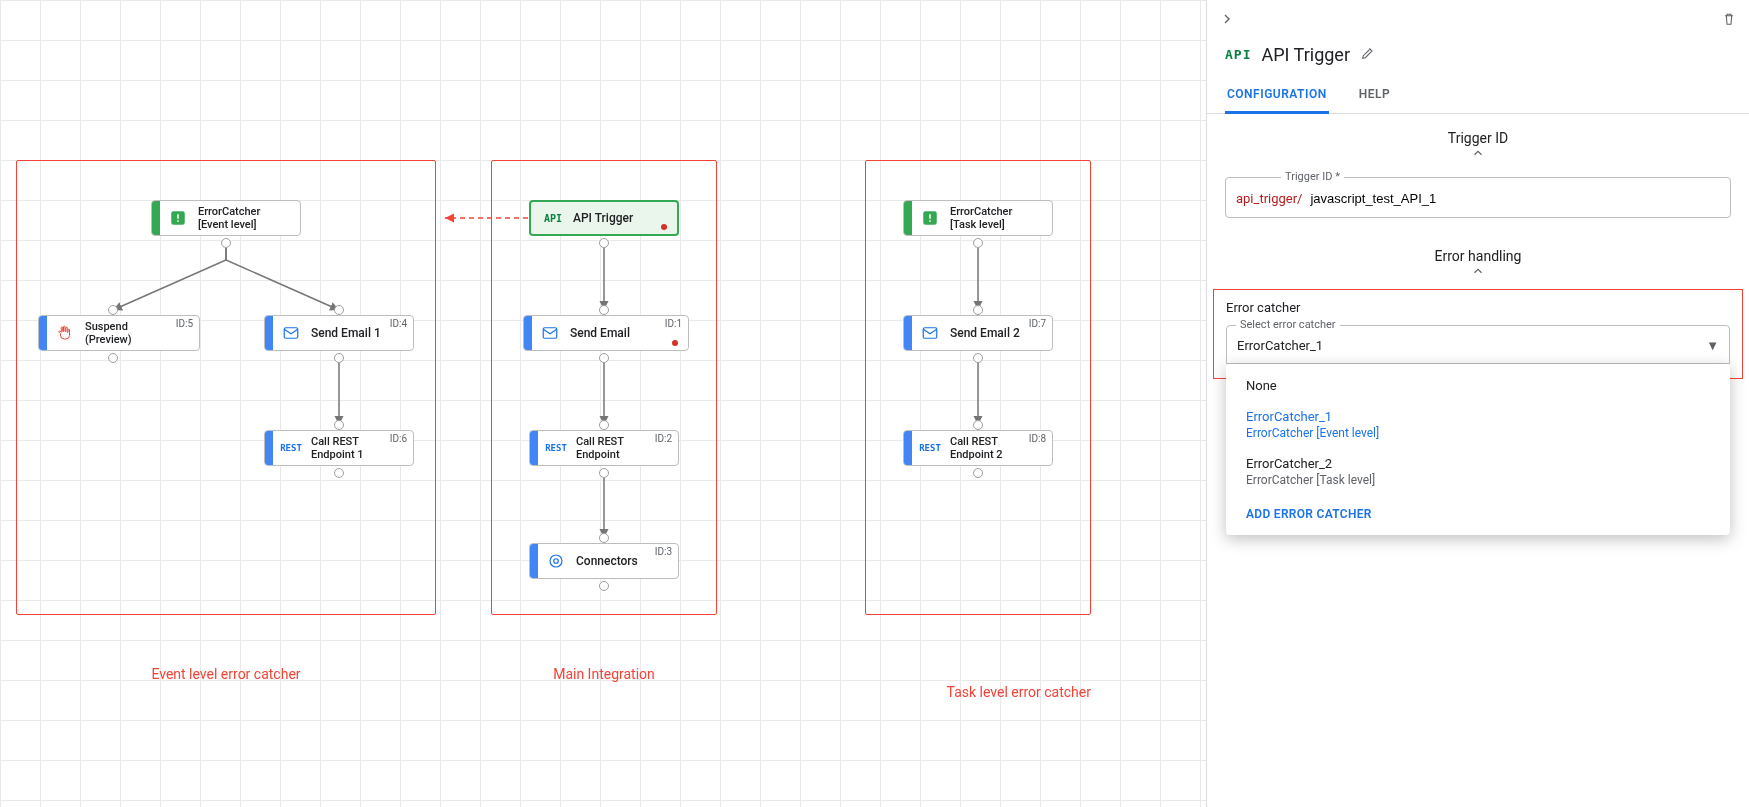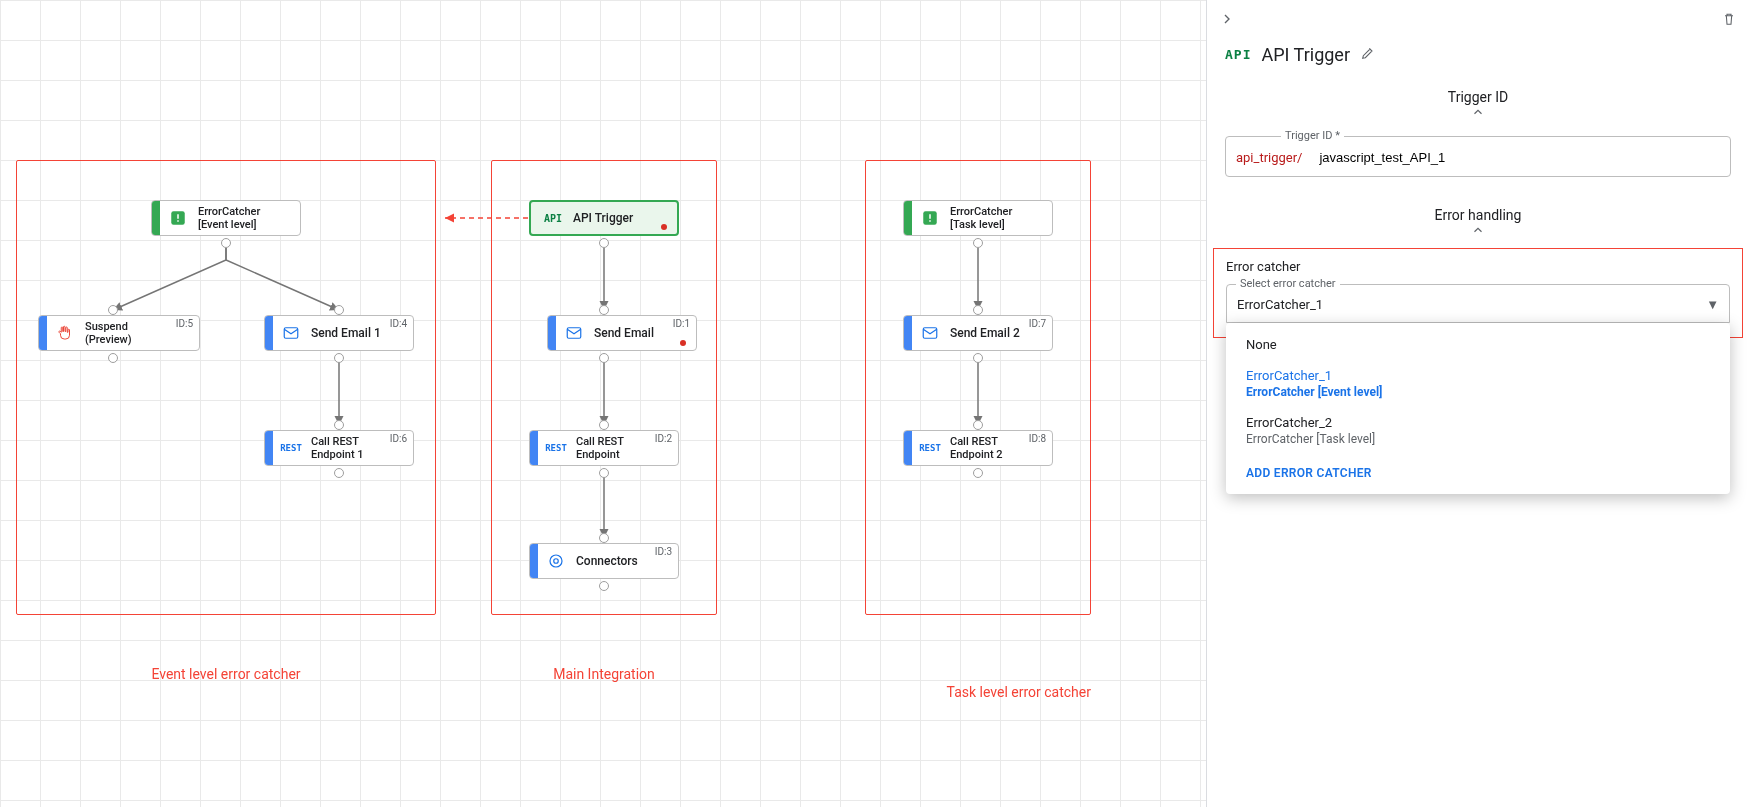--- a/index.html
+++ b/index.html
@@ -54,38 +54,38 @@
   .pencil { color:#5f6368; cursor:pointer; }
 
   .tabs { display:flex; border-bottom:1px solid #dadce0; padding-left:18px; gap:28px; margin-top:4px; }
   .tab { font-size:12px; font-weight:600; letter-spacing:0.5px; padding:10px 2px; color:#5f6368; cursor:pointer; }
   .tab.active { color:#1a73e8; border-bottom:3px solid #1a73e8; margin-bottom:-1px; }
 
   .section-head { display:flex; justify-content:space-between; align-items:center; padding:16px 18px 8px; font-size:14px; color:#202124;flex-direction:column; }
   .chev-ctrl { color:#5f6368; cursor:pointer; }
 
   .field-wrap { margin: 6px 18px 14px; position:relative; }
-  .outlined { border:1px solid #bdbdbd; border-radius:4px; padding: 12px 10px 10px; display:flex; align-items:center; gap:15px; font-size:13px; }
+  .outlined { border:1px solid #bdbdbd; border-radius:4px; padding: 12px 10px 10px; display:flex; align-items:center; gap:6px; font-size:13px; }
   .outlined .legend { position:absolute; top:-7px; left:56px; background:#fff; padding:0 4px; font-size:11px; color:#5f6368; }
   .outlined .prefix { color:#b91c1c; }
   .outlined input { border:none; outline:none; font-size:13px; flex:1; }
 
   .red-section { margin: 0 6px 0 6px; border:1.5px solid #f44336; padding: 10px 12px 14px; position:relative; }
   .red-section .heading { font-size:13px; margin-bottom:10px; }
 
   .select { position:relative; }
   .select .box { border:1px solid #bdbdbd; border-radius:4px 4px 0 0; padding:12px 10px 10px; font-size:13px; display:flex; justify-content:space-between; align-items:center; background:#fff; }
   .select .legend { position:absolute; top:-7px; left:10px; background:#fff; padding:0 4px; font-size:11px; color:#5f6368; }
   .select .caret { color:#5f6368; }
 
   .dropdown { position:absolute; left:0; right:0; top:100%; background:#fff; border-radius:4px; box-shadow:0 4px 16px rgba(0,0,0,0.25); padding:6px 4px; z-index:5; }
   .dropdown .item { padding:8px 16px; font-size:13px; cursor:pointer; }
   .dropdown .item .sub { font-size:12px; color:#5f6368; margin-top:2px; }
   .dropdown .item.selected { color:#1a73e8; }
-  .dropdown .item.selected .sub { color:#1a73e8;font-weight:bold; }
+  .dropdown .item.selected .sub { color:#1a73e8; }
   .dropdown .item.add { color:#1a73e8; font-weight:600; font-size:12px; letter-spacing:0.3px; padding-top:12px; }
 
   .icon-svg { width:18px; height:18px; }
 </style>
 </head>
 <body>
 
 <div class="canvas">
 
   <div class="redbox" style="left:16px; top:160px; width:420px; height:455px;"></div>
@@ -183,21 +183,21 @@
 
   <div class="node api" style="left:529px; top:200px; width:150px;">
     <div class="iconbox" style="margin-left:10px;">
       <span style="font-family:monospace;font-size:10px;font-weight:700;color:#0b8043;">API</span>
     </div>
     <div class="label">API Trigger</div>
     <div class="dot"></div>
   </div>
   <div class="port" style="left:599px; top:238px;"></div>
 
-  <div class="node blue" style="left:547px; top:315px; width:150px;">
+  <div class="node blue" style="left:523px; top:315px; width:166px;">
     <div class="bar"></div>
     <div class="iconbox">
       <svg class="icon-svg" viewBox="0 0 24 24">
           <rect x="3" y="5" width="18" height="14" rx="2" fill="none" stroke="#1a73e8" stroke-width="1.6"></rect>
           <path d="M3 7l9 6 9-6" fill="none" stroke="#1a73e8" stroke-width="1.6"></path>
         </svg>
     </div>
     <div class="label">Send Email</div>
     <div class="idtag">ID:1</div>
     <div class="dot"></div>
@@ -296,20 +296,24 @@
   <div class="panel-title">
     <span class="api-badge">API</span>
     <span style="font-size:18px;">API Trigger</span>
     <span class="pencil">
       <svg width="16" height="16" viewBox="0 0 24 24">
           <path d="M4 20l4-1 10-10-3-3L5 16l-1 4zM14 5l3 3" fill="none" stroke="#5f6368" stroke-width="1.6"></path>
         </svg>
     </span>
   </div>
 
+  <div class="tabs">
+    <div class="tab active">CONFIGURATION</div>
+    <div class="tab">HELP</div>
+  </div>
 
   <div class="section-head">
     <span>Trigger ID</span>
     <span class="chev-ctrl">
       <svg width="14" height="14" viewBox="0 0 24 24">
           <path d="M6 15l6-6 6 6" fill="none" stroke="#5f6368" stroke-width="2"></path>
         </svg>
     </span>
   </div>
 

